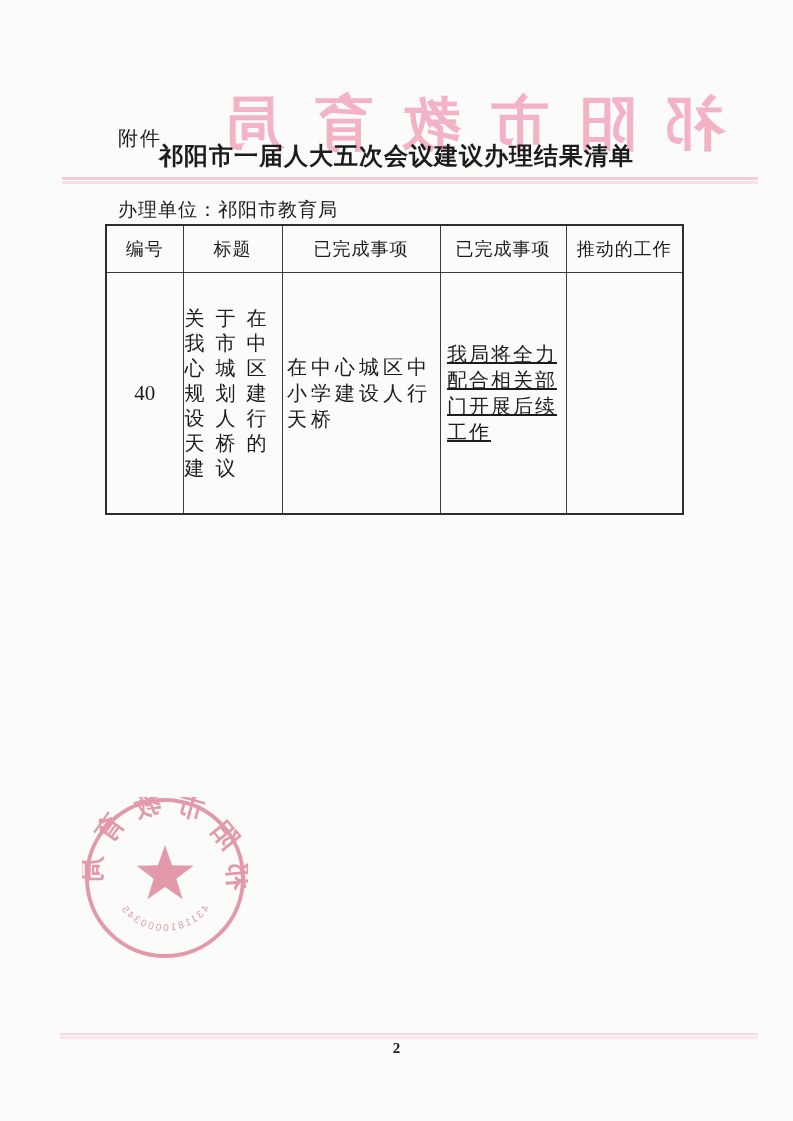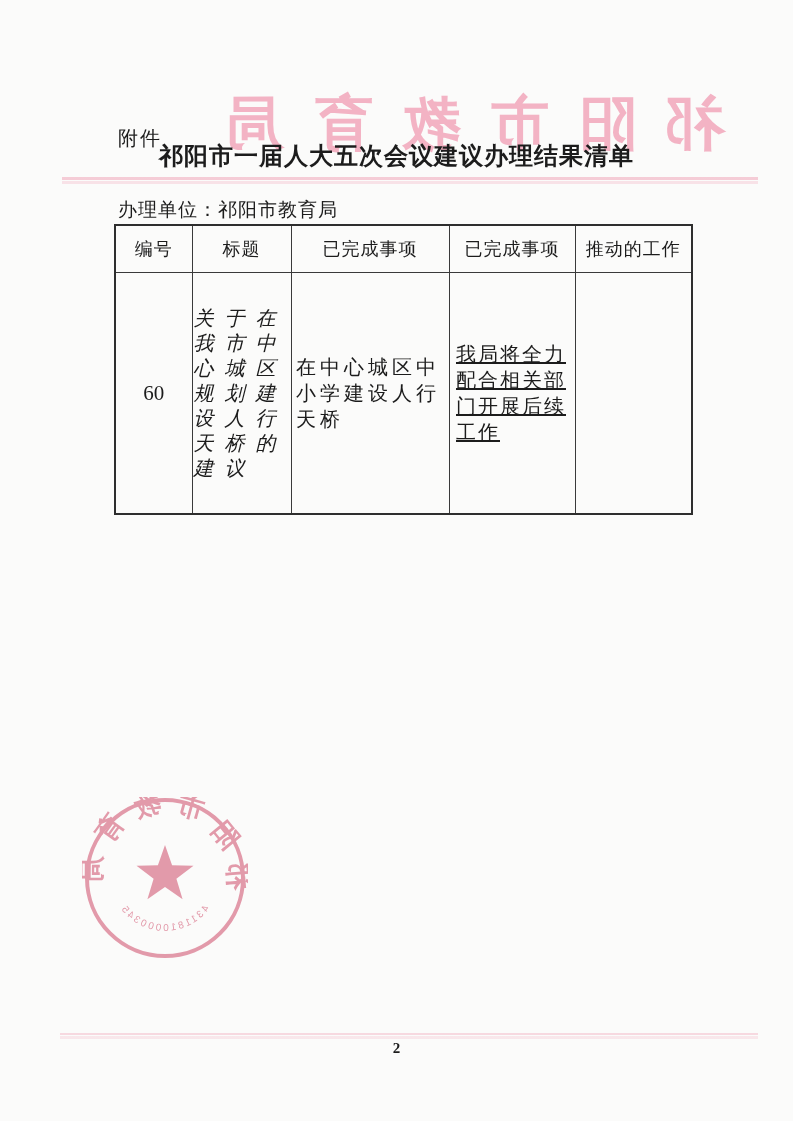--- a/index.html
+++ b/index.html
@@ -46,39 +46,39 @@
     position:absolute;left:0;top:140px;width:100%;
     text-align:center;font-weight:700;font-size:24px;
     letter-spacing:1px;z-index:2;
   }
   .unit-line{
     position:absolute;left:118px;top:197px;
     font-size:19px;letter-spacing:1px;z-index:2;
   }
   
   table.results{
-    position:absolute;left:114px;top:224px;
+    position:absolute;left:105px;top:224px;
     border-collapse:collapse;table-layout:fixed;
     z-index:2;background:transparent;
   }
   table.results td,table.results th{
     border:1.6px solid #3a3a3a;
     padding:0;vertical-align:middle;text-align:center;
     font-weight:normal;color:#1c1c1c;
   }
   table.results{border:2px solid #2e2e2e;}
   th.h{
     height:46px;font-size:18px;font-weight:600;
     font-family:"Liberation Sans","DejaVu Sans",sans-serif;
     letter-spacing:1px;
   }
   tr.body-row td{height:240px;font-size:20px;}
   .cell-number{font-size:21px;font-family:"Liberation Serif",serif;}
   .wrap-block{margin:0 auto;text-align:left;line-height:25px;}
-  .wb-title{width:96px;letter-spacing:11px;line-height:25px;font-style:italic;}
+  .wb-title{width:96px;letter-spacing:11px;line-height:25px;}
   .wb-content{width:148px;letter-spacing:4px;line-height:26px;}
   .wb-completed{width:112px;letter-spacing:2px;line-height:26px;text-decoration:underline;}
   
   .seal{
     position:absolute;left:82px;top:797px;width:166px;height:166px;
     transform:scaleX(-1);
     opacity:.62;filter:blur(0.5px);
     z-index:1;
   }
   
@@ -111,21 +111,21 @@
   <tbody>
       <tr>
     <th class="h">编号</th>
     <th class="h">标题</th>
     <th class="h">已完成事项</th>
     <th class="h">已完成事项</th>
     <th class="h">推动的工作</th>
   </tr>
   <tr class="body-row">
     <td>
-      <div class="cell-number">60</div>
+      <div class="cell-number">40</div>
     </td>
     <td>
       <div class="wrap-block wb-title">关于在我市中心城区规划建设人行天桥的建议</div>
     </td>
     <td>
       <div class="wrap-block wb-content">在中心城区中小学建设人行天桥</div>
     </td>
     <td>
       <div class="wrap-block wb-completed">我局将全力配合相关部门开展后续工作</div>
     </td>

